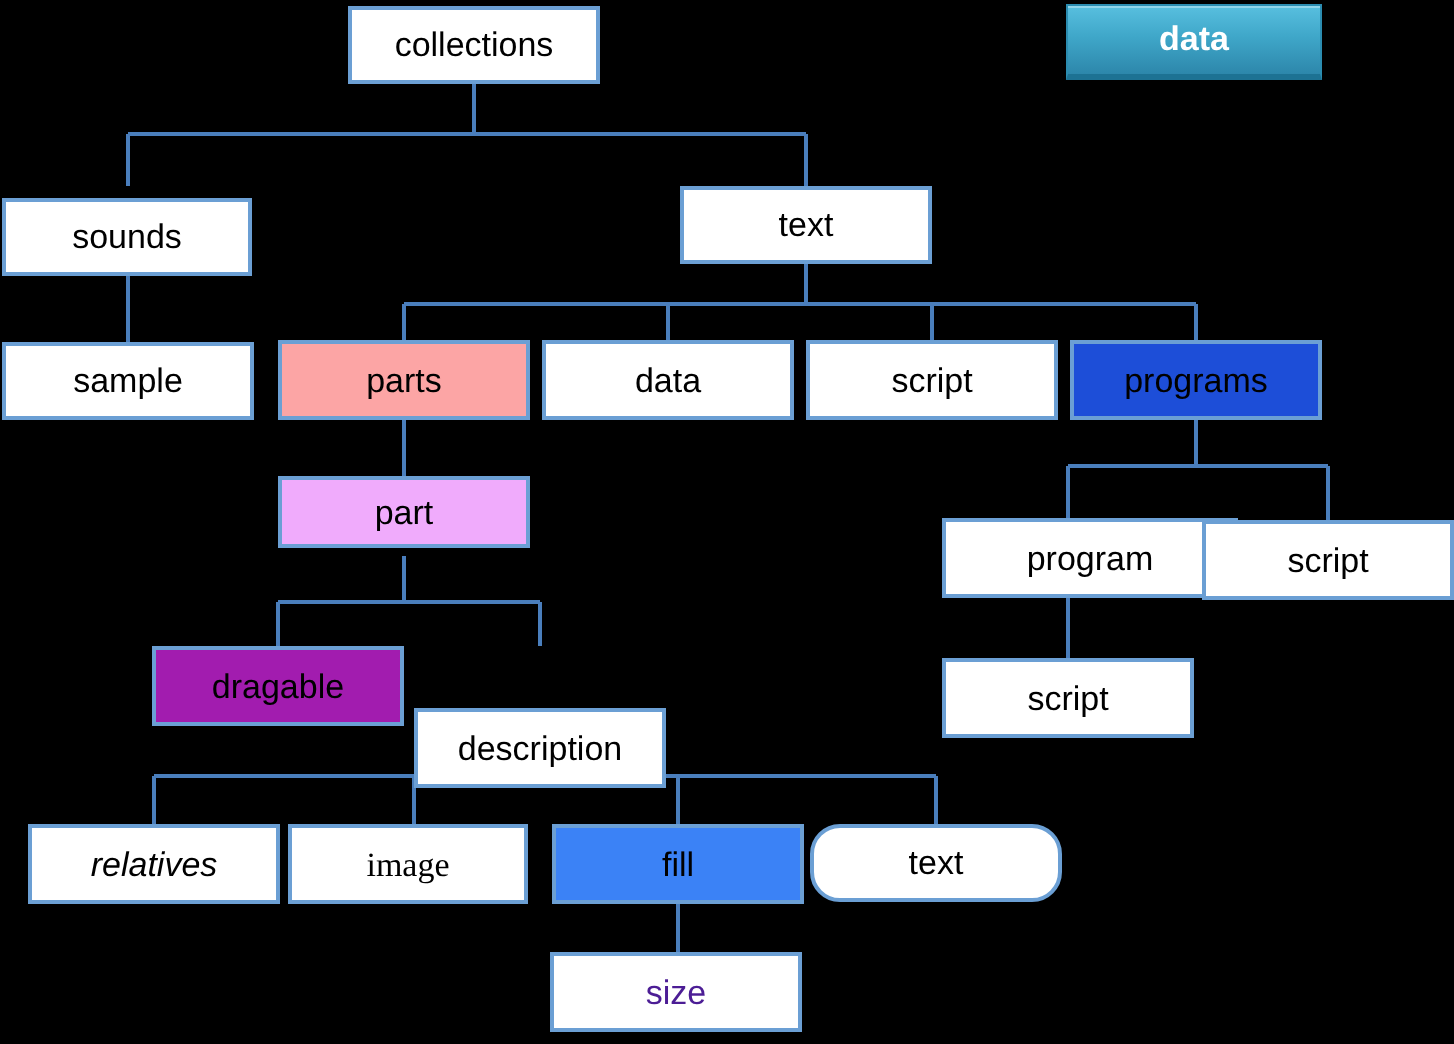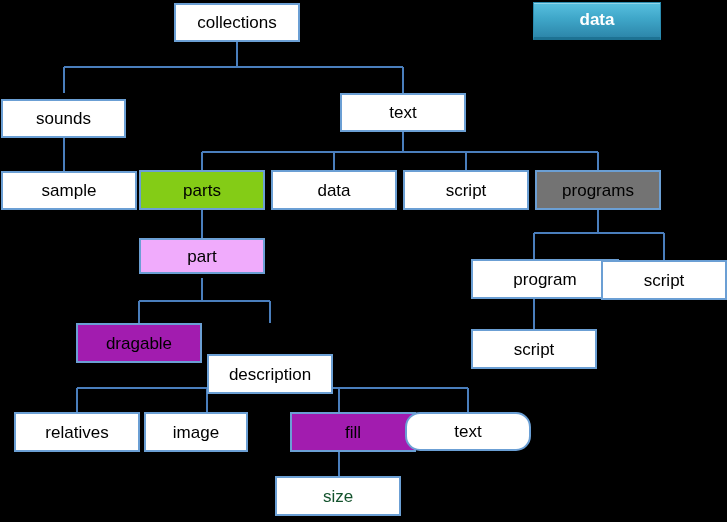--- a/index.html
+++ b/index.html
@@ -83,33 +83,33 @@
       <line x1="77" y1="388" x2="77" y2="412" stroke="#4a7ebc" stroke-width="2" shape-rendering="crispEdges"></line>
       <line x1="207" y1="388" x2="207" y2="412" stroke="#4a7ebc" stroke-width="2" shape-rendering="crispEdges"></line>
       <line x1="339" y1="388" x2="339" y2="412" stroke="#4a7ebc" stroke-width="2" shape-rendering="crispEdges"></line>
       <line x1="468" y1="388" x2="468" y2="412" stroke="#4a7ebc" stroke-width="2" shape-rendering="crispEdges"></line>
       <line x1="339" y1="452" x2="339" y2="476" stroke="#4a7ebc" stroke-width="2" shape-rendering="crispEdges"></line>
     </svg>
   <div id="nodes">
       <div class="node" style="left: 174px; top: 3px; width: 126px; height: 39px; border-color: rgb(107, 159, 212); background: rgb(255, 255, 255); color: rgb(0, 0, 0);">collections</div>
       <div class="node" style="left: 1px; top: 99px; width: 125px; height: 39px; border-color: rgb(107, 159, 212); background: rgb(255, 255, 255); color: rgb(0, 0, 0);">sounds</div>
       <div class="node" style="left: 340px; top: 93px; width: 126px; height: 39px; border-color: rgb(107, 159, 212); background: rgb(255, 255, 255); color: rgb(0, 0, 0);">text</div>
-      <div class="node" style="left: 1px; top: 171px; width: 136px; height: 39px; border-color: rgb(107, 159, 212); background: rgb(255, 255, 255); color: rgb(0, 0, 0);">sample</div>
-      <div class="node" style="left: 139px; top: 170px; width: 126px; height: 40px; border-color: rgb(107, 159, 212); background: #84cc16; color: rgb(0, 0, 0);">parts</div>
+      <div class="node" style="left: 1px; top: 171px; width: 126px; height: 39px; border-color: rgb(107, 159, 212); background: rgb(255, 255, 255); color: rgb(0, 0, 0);">sample</div>
+      <div class="node" style="left: 139px; top: 170px; width: 126px; height: 40px; border-color: rgb(107, 159, 212); background: #fca5a5; color: rgb(0, 0, 0);">parts</div>
       <div class="node" style="left: 271px; top: 170px; width: 126px; height: 40px; border-color: rgb(107, 159, 212); background: rgb(255, 255, 255); color: rgb(0, 0, 0);">data</div>
       <div class="node" style="left: 403px; top: 170px; width: 126px; height: 40px; border-color: rgb(107, 159, 212); background: rgb(255, 255, 255); color: rgb(0, 0, 0);">script</div>
-      <div class="node" style="left: 535px; top: 170px; width: 126px; height: 40px; border-color: rgb(107, 159, 212); background: #737373; color: rgb(0, 0, 0);">programs</div>
+      <div class="node" style="left: 535px; top: 170px; width: 126px; height: 40px; border-color: rgb(107, 159, 212); background: #1d4ed8; color: rgb(0, 0, 0);">programs</div>
       <div class="node" style="left: 139px; top: 238px; width: 126px; height: 36px; border-color: rgb(107, 159, 212); background: #f0abfc; color: rgb(0, 0, 0);">part</div>
       <div class="node" style="left: 471px; top: 259px; width: 148px; height: 40px; border-color: rgb(107, 159, 212); background: rgb(255, 255, 255); color: rgb(0, 0, 0);">program</div>
       <div class="node" style="left: 601px; top: 260px; width: 126px; height: 40px; border-color: rgb(107, 159, 212); background: rgb(255, 255, 255); color: rgb(0, 0, 0);">script</div>
       <div class="node" style="left: 76px; top: 323px; width: 126px; height: 40px; border-color: rgb(107, 159, 212); background: #a21caf; color: rgb(0, 0, 0);">dragable</div>
       <div class="node" style="left: 207px; top: 323px; width: 126px; height: 40px; border-color: rgb(107, 159, 212); background: rgb(255, 255, 255); color: rgb(0, 0, 0); margin-top: 31px;">description</div>
       <div class="node" style="left: 471px; top: 329px; width: 126px; height: 40px; border-color: rgb(107, 159, 212); background: rgb(255, 255, 255); color: rgb(0, 0, 0);">script</div>
-      <div class="node" style="left: 14px; top: 412px; width: 126px; height: 40px; border-color: rgb(107, 159, 212); background: rgb(255, 255, 255); color: rgb(0, 0, 0);">relatives</div>
-      <div class="node" style="left: 144px; top: 412px; width: 104px; height: 40px; border-color: rgb(107, 159, 212); background: rgb(255, 255, 255); color: rgb(0, 0, 0);">image</div>
-      <div class="node" style="left: 290px; top: 412px; width: 126px; height: 40px; border-color: rgb(107, 159, 212); background: #a21caf; color: rgb(0, 0, 0);">fill</div>
+      <div class="node" style="left: 14px; top: 412px; width: 126px; height: 40px; border-color: rgb(107, 159, 212); background: rgb(255, 255, 255); color: rgb(0, 0, 0); font-style: italic;">relatives</div>
+      <div class="node" style="left: 144px; top: 412px; width: 120px; height: 40px; border-color: rgb(107, 159, 212); background: rgb(255, 255, 255); color: rgb(0, 0, 0); font-family: Liberation Serif, serif;">image</div>
+      <div class="node" style="left: 276px; top: 412px; width: 126px; height: 40px; border-color: rgb(107, 159, 212); background: #3b82f6; color: rgb(0, 0, 0);">fill</div>
       <div class="node" style="left: 405px; top: 412px; width: 126px; height: 39px; border-color: rgb(107, 159, 212); background: rgb(255, 255, 255); color: rgb(0, 0, 0); border-radius: 15px;">text</div>
-      <div class="node" style="left: 275px; top: 476px; width: 126px; height: 40px; border-color: rgb(107, 159, 212); background: rgb(255, 255, 255); color: #14532d;">size</div>
+      <div class="node" style="left: 275px; top: 476px; width: 126px; height: 40px; border-color: rgb(107, 159, 212); background: rgb(255, 255, 255); color: #4c1d95;">size</div>
     </div>
   <div class="data-button" id="data-button" style="left: 533px; top: 2px; width: 128px; height: 38px;">
     <span>data</span>
   </div>
 </div>
 
 </body></html>

